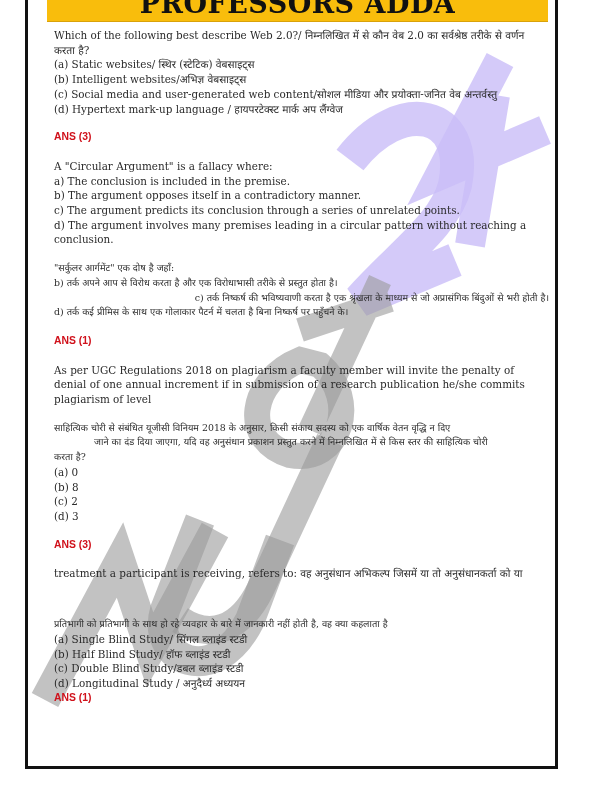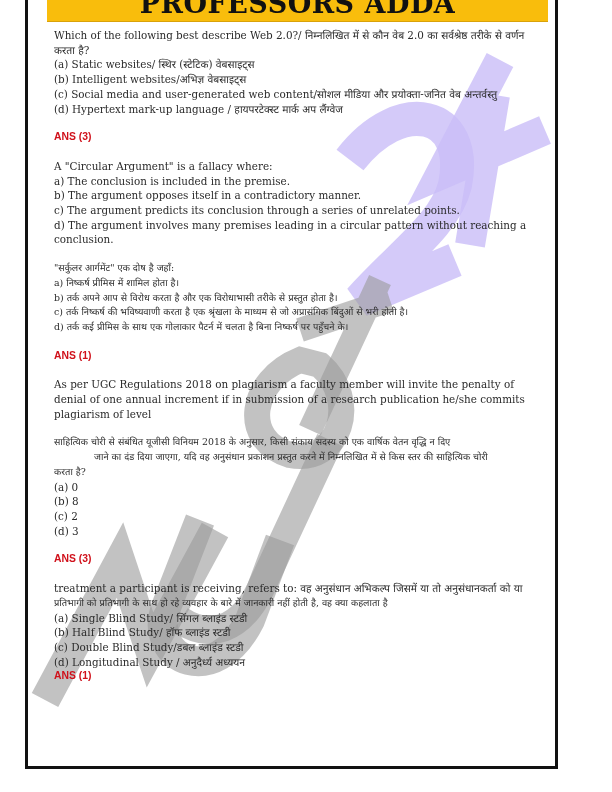--- a/index.html
+++ b/index.html
@@ -58,23 +58,22 @@
 
   <div>
     <p>A "Circular Argument" is a fallacy where:</p>
     <p>a) The conclusion is included in the premise.</p>
     <p>b) The argument opposes itself in a contradictory manner.</p>
     <p>c) The argument predicts its conclusion through a series of unrelated points.</p>
     <p>d) The argument involves many premises leading in a circular pattern without reaching a</p>
     <p>conclusion.</p>
     <div class="gap"></div>
     <p style="font-size:9.4px;">"सर्कुलर आर्गमेंट" एक दोष है जहाँ:</p>
-    <p style="font-size:9.4px;">a) निष्कर्ष प्रीमिस में शामिल होता है।</p>
     <p style="font-size:9.4px;">b) तर्क अपने आप से विरोध करता है और एक विरोधाभासी तरीके से प्रस्तुत होता है।</p>
-    <p style="font-size:9.4px;">c) तर्क निष्कर्ष की भविष्यवाणी करता है एक श्रृंखला के माध्यम से जो अप्रासंगिक बिंदुओं से भरी होती है।</p>
+    <p style="font-size:9.4px;text-align:right;">c) तर्क निष्कर्ष की भविष्यवाणी करता है एक श्रृंखला के माध्यम से जो अप्रासंगिक बिंदुओं से भरी होती है।</p>
     <p style="font-size:9.4px;">d) तर्क कई प्रीमिस के साथ एक गोलाकार पैटर्न में चलता है बिना निष्कर्ष पर पहुँचने के।</p>
     <div class="gap"></div>
     <p class="ans">ANS (1)</p>
     <div class="gap"></div>
   </div>
 
   <div>
     <p>As per UGC Regulations 2018 on plagiarism a faculty member will invite the penalty of</p>
     <p>denial of one annual increment if in submission of a research publication he/she commits</p>
     <p>plagiarism of level</p>
@@ -86,20 +85,20 @@
     <p>(b) 8</p>
     <p>(c) 2</p>
     <p>(d) 3</p>
     <div class="gap"></div>
     <p class="ans">ANS (3)</p>
     <div class="gap"></div>
   </div>
 
   <div>
     <p>treatment a participant is receiving, refers to: वह अनुसंधान अभिकल्प जिसमें या तो अनुसंधानकर्ता को या</p>
-    <p style="font-size:9.4px;">प्रतिभागी को प्रतिभागी के साथ हो रहे व्यवहार के बारे में जानकारी नहीं होती है, वह क्या कहलाता है</p>
+    <p style="font-size:9.4px;margin-top:36px;">प्रतिभागी को प्रतिभागी के साथ हो रहे व्यवहार के बारे में जानकारी नहीं होती है, वह क्या कहलाता है</p>
     <p>(a) Single Blind Study/ सिंगल ब्लाइंड स्टडी</p>
     <p>(b) Half Blind Study/ हॉफ ब्लाइंड स्टडी</p>
     <p>(c) Double Blind Study/डबल ब्लाइंड स्टडी</p>
     <p>(d) Longitudinal Study / अनुदैर्ध्य अध्ययन</p>
     <p class="ans">ANS (1)</p>
   </div>
 </div>
 
 </body></html>

